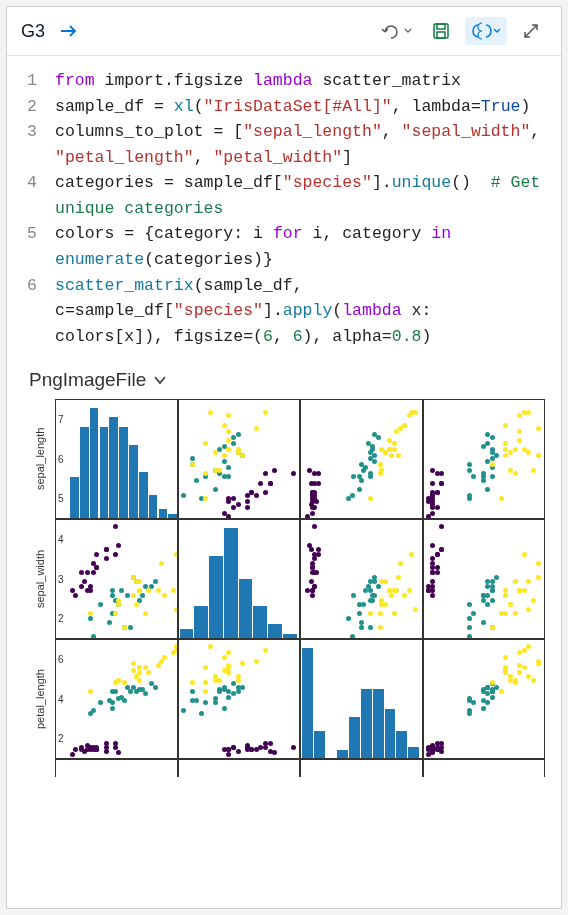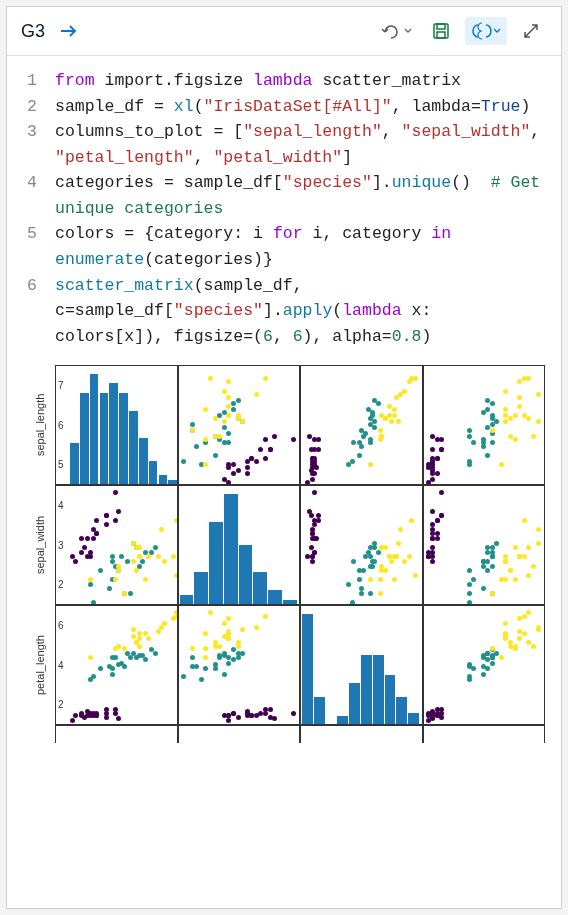--- a/index.html
+++ b/index.html
@@ -215,20 +215,28 @@
       <div class="code-line">
         <div class="gutter">5</div>
         <div class="code-content"><span class="tok-id">colors </span><span class="tok-op">= </span><span class="tok-paren">{</span><span class="tok-id">category</span><span class="tok-op">: </span><span class="tok-id">i </span><span class="tok-kw">for </span><span class="tok-id">i</span><span class="tok-op">, </span><span class="tok-id">category </span><span class="tok-kw">in </span><span class="tok-fn">enumerate</span><span class="tok-paren">(</span><span class="tok-id">categories</span><span class="tok-paren">)}</span></div>
       </div>
       <div class="code-line">
         <div class="gutter">6</div>
         <div class="code-content"><span class="tok-fn">scatter_matrix</span><span class="tok-paren">(</span><span class="tok-id">sample_df</span><span class="tok-id">, c=</span><span class="tok-id">sample_df</span><span class="tok-paren">[</span><span class="tok-str">"species"</span><span class="tok-paren">]</span><span class="tok-op">.</span><span class="tok-fn">apply</span><span class="tok-paren">(</span><span class="tok-kw">lambda </span><span class="tok-id">x</span><span class="tok-op">: </span><span class="tok-id">colors</span><span class="tok-paren">[</span><span class="tok-id">x</span><span class="tok-paren">]), </span><span class="tok-id">figsize</span><span class="tok-paren">=(</span><span class="tok-num">6</span><span class="tok-op">, </span><span class="tok-num">6</span><span class="tok-paren">), </span><span class="tok-id">alpha</span><span class="tok-op">=</span><span class="tok-num">0.8</span><span class="tok-paren">)</span></div>
       </div>
     </div>
 
+  <div class="output-label">
+    <span>PngImageFile</span>
+    <span class="chevron-down">
+      <svg width="16" height="12" viewBox="0 0 16 12">
+          <path d="M3 3 L8 9 L13 3" stroke="#444" stroke-width="1.8" fill="none"></path>
+        </svg>
+    </span>
+  </div>
 
   <div class="plot-area">
     <div class="matrix" id="matrix">
         <div class="ylab">sepal_length</div>
         <div class="cell-plot">
           <div class="ticks-y">
             <div>7</div>
             <div>6</div>
             <div>5</div>
           </div>

